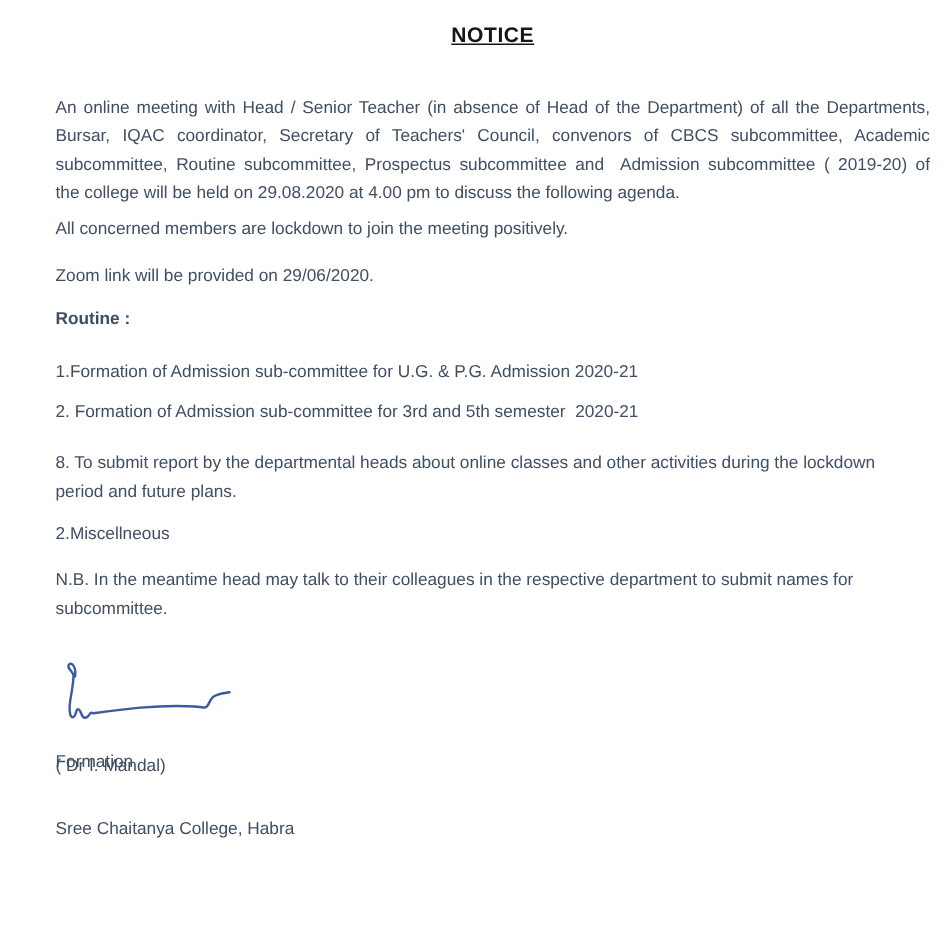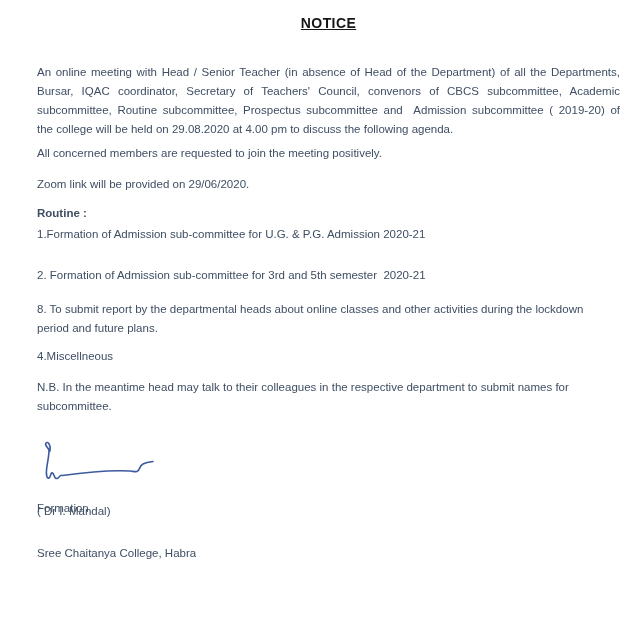--- a/index.html
+++ b/index.html
@@ -75,46 +75,46 @@
   </div>
 
   <div class="block" style="top:63px">
     <div class="lrow"><span class="line j" style="word-spacing: 1.43229px;">An online meeting with Head / Senior Teacher (in absence of Head of the Department) of all the Departments,</span></div>
     <div class="lrow"><span class="line j" style="word-spacing: 4.99716px;">Bursar, IQAC coordinator, Secretary of Teachers' Council, convenors of CBCS subcommittee, Academic</span></div>
     <div class="lrow"><span class="line j" style="word-spacing: 2.44602px;">subcommittee, Routine subcommittee, Prospectus subcommittee and  Admission subcommittee ( 2019-20) of</span></div>
     <div class="lrow"><span class="line">the college will be held on 29.08.2020 at 4.00 pm to discuss the following agenda.</span></div>
   </div>
 
   <div class="block" style="top:144px">
-    <div class="lrow"><span class="line">All concerned members are requested to join the meeting positively.</span></div>
+    <div class="lrow"><span class="line">All concerned members are lockdown to join the meeting positively.</span></div>
   </div>
 
   <div class="block" style="top:175px">
     <div class="lrow"><span class="line">Zoom link will be provided on 29/06/2020.</span></div>
   </div>
 
   <div class="block" style="top:204px">
     <div class="lrow"><span class="line bold">Routine :</span></div>
   </div>
 
-  <div class="block" style="top:225px">
+  <div class="block" style="top:239px">
     <div class="lrow"><span class="line">1.Formation of Admission sub-committee for U.G. &amp; P.G. Admission 2020-21</span></div>
   </div>
 
   <div class="block" style="top:266px">
     <div class="lrow"><span class="line">2. Formation of Admission sub-committee for 3rd and 5th semester  2020-21</span></div>
   </div>
 
   <div class="block" style="top:300px">
     <div class="lrow"><span class="line">8. To submit report by the departmental heads about online classes and other activities during the lockdown</span></div>
     <div class="lrow"><span class="line">period and future plans.</span></div>
   </div>
 
   <div class="block" style="top:347px">
-    <div class="lrow"><span class="line">4.Miscellneous</span></div>
+    <div class="lrow"><span class="line">2.Miscellneous</span></div>
   </div>
 
   <div class="block" style="top:378px">
     <div class="lrow"><span class="line">N.B. In the meantime head may talk to their colleagues in the respective department to submit names for</span></div>
     <div class="lrow"><span class="line">subcommittee.</span></div>
   </div>
 
   <svg class="signature-svg" width="125" height="52" viewBox="0 0 125 52" xmlns="http://www.w3.org/2000/svg">
     <path d="M 15,14
              C 16,8 13,4 11,6

